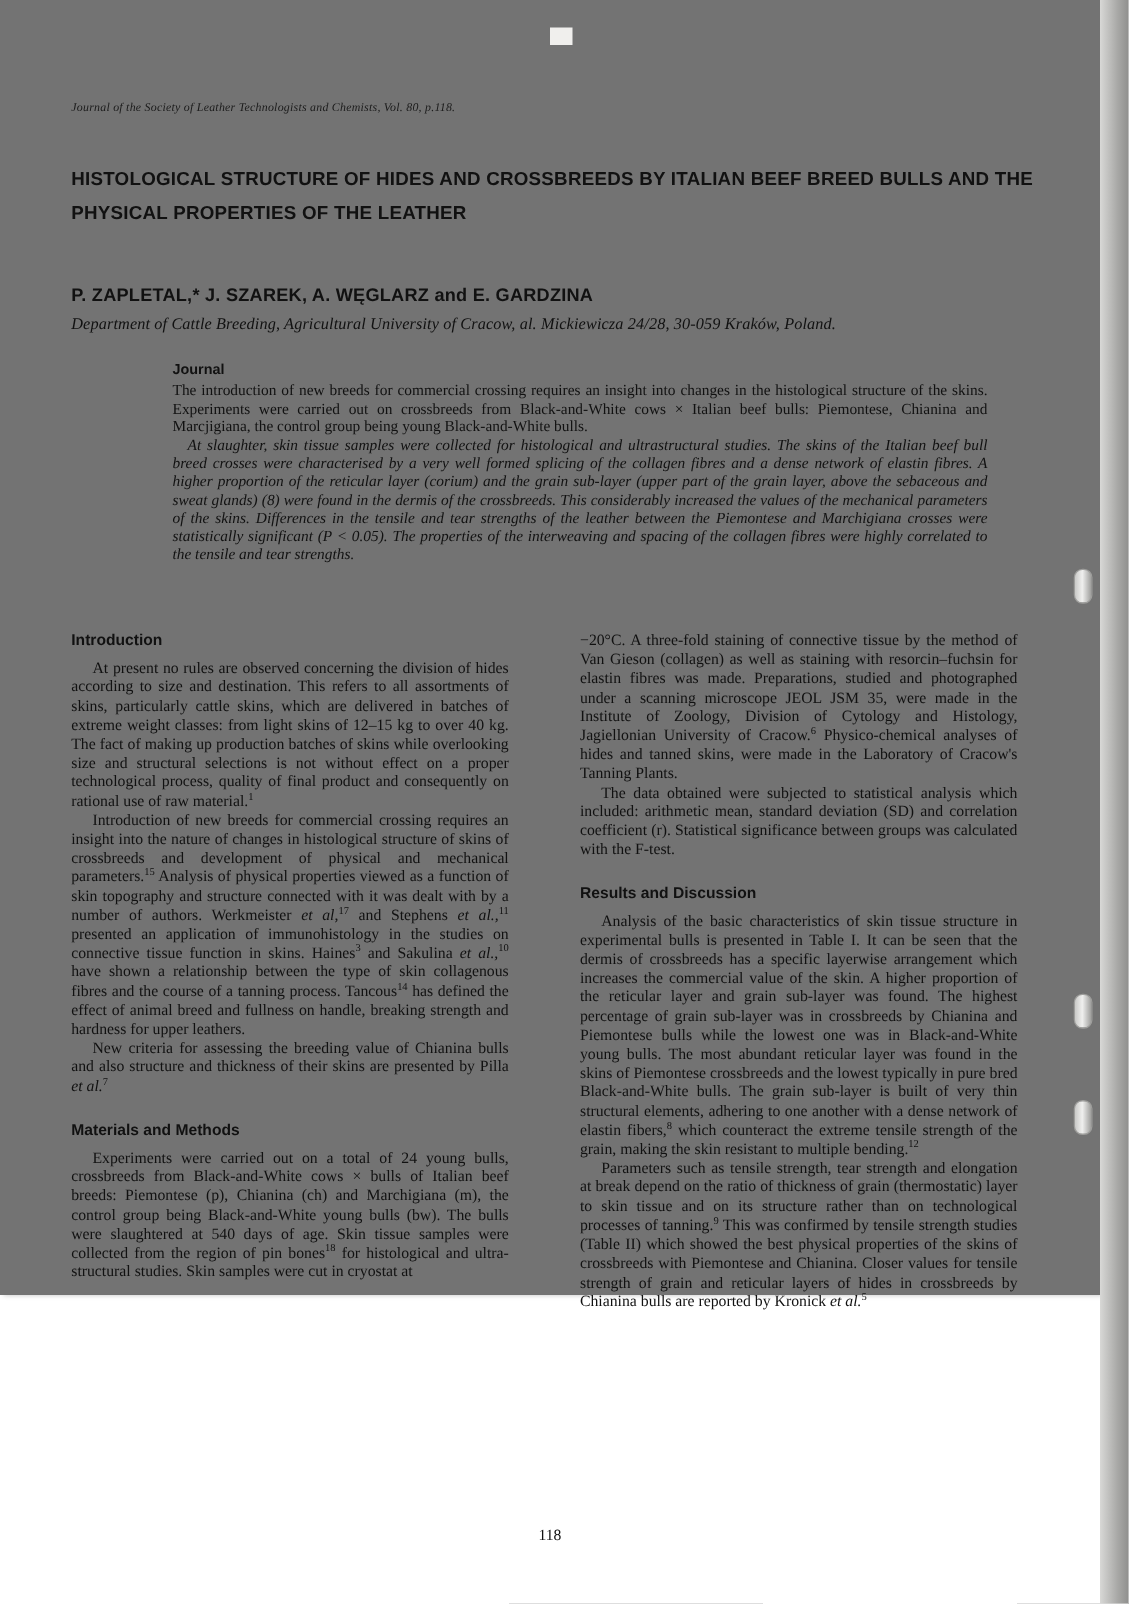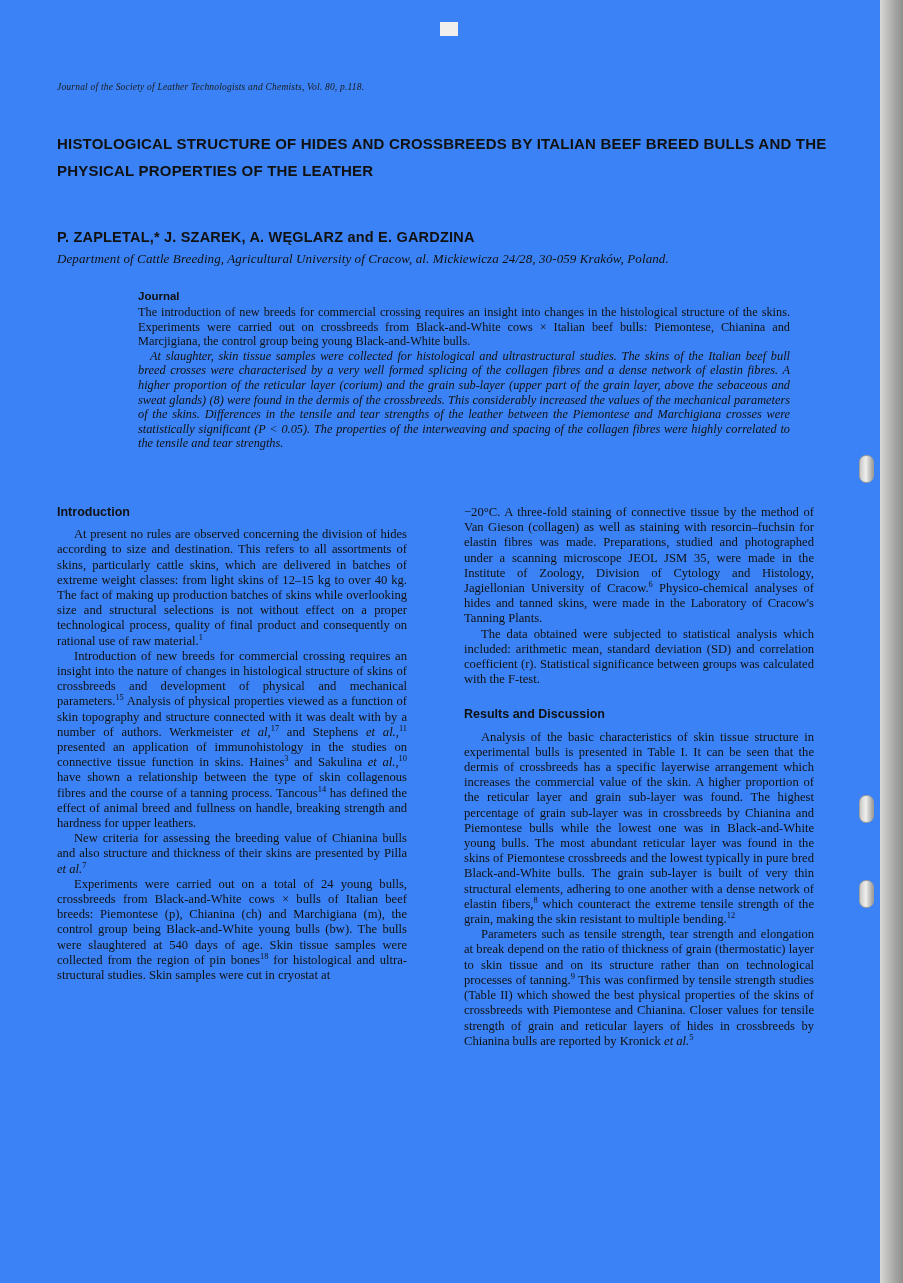--- a/index.html
+++ b/index.html
@@ -14,22 +14,22 @@
     background: #ffffff;
     margin: 0 auto;
     overflow: hidden;
     font-family: "Liberation Serif", serif;
     color: #111;
   }
   .sheet {
     position: absolute;
     left: 0; top: 0;
     width: 880px;
-    height: 1283px;
-    background: #3b82f6;
+    height: 1036px;
+    background: #737373;
     box-shadow: 2px 0 4px rgba(0,0,0,0.25);
   }
   .edge {
     position: absolute;
     right: 0; top: 0;
     width: 23px; height: 1283px;
     background: linear-gradient(to right, #d8d8d6, #a9a9a7 60%, #8f8f8d);
   }
 
   .journal-ref {
@@ -203,40 +203,42 @@
     <div class="col col-left">
 
       <h2 class="sec-head">Introduction</h2>
 
       <p><span>At present no rules are observed concerning the division of hides according to size and destination. This refers to all assortments of skins, particularly cattle skins, which are delivered in batches of extreme weight classes: from light skins of 12–15 kg to over 40 kg. The fact of making up production batches of skins while overlooking size and structural selections is not without effect on a proper technological process, quality of final product and consequently on rational use of raw material.</span><sup>1</sup></p>
 
       <p><span>Introduction of new breeds for commercial crossing requires an insight into the nature of changes in histological structure of skins of crossbreeds and development of physical and mechanical parameters.</span><sup>15</sup><span> Analysis of physical properties viewed as a function of skin topography and structure connected with it was dealt with by a number of authors. Werkmeister </span><i>et al,</i><sup>17</sup><span> and Stephens </span><i>et al.,</i><sup>11</sup><span> presented an application of immunohistology in the studies on connective tissue function in skins. Haines</span><sup>3</sup><span> and Sakulina </span><i>et al.,</i><sup>10</sup><span> have shown a relationship between the type of skin collagenous fibres and the course of a tanning process. Tancous</span><sup>14</sup><span> has defined the effect of animal breed and fullness on handle, breaking strength and hardness for upper leathers.</span></p>
 
       <p><span>New criteria for assessing the breeding value of Chianina bulls and also structure and thickness of their skins are presented by Pilla </span><i>et al.</i><sup>7</sup></p>
 
+      <h2 class="sec-head spaced">Materials and Methods</h2>
 
       <p><span>Experiments were carried out on a total of 24 young bulls, crossbreeds from Black-and-White cows × bulls of Italian beef breeds: Piemontese (p), Chianina (ch) and Marchigiana (m), the control group being Black-and-White young bulls (bw). The bulls were slaughtered at 540 days of age. Skin tissue samples were collected from the region of pin bones</span><sup>18</sup><span> for histological and ultra-structural studies. Skin samples were cut in cryostat at</span></p>
 
     </div>
 
     <div class="col col-right">
 
       <p class="noindent"><span>−20°C. A three-fold staining of connective tissue by the method of Van Gieson (collagen) as well as staining with resorcin–fuchsin for elastin fibres was made. Preparations, studied and photographed under a scanning microscope JEOL JSM 35, were made in the Institute of Zoology, Division of Cytology and Histology, Jagiellonian University of Cracow.</span><sup>6</sup><span> Physico-chemical analyses of hides and tanned skins, were made in the Laboratory of Cracow's Tanning Plants.</span></p>
 
       <p>The data obtained were subjected to statistical analysis which included: arithmetic mean, standard deviation (SD) and correlation coefficient (r). Statistical significance between groups was calculated with the F-test.</p>
 
       <h2 class="sec-head spaced">Results and Discussion</h2>
 
       <p><span>Analysis of the basic characteristics of skin tissue structure in experimental bulls is presented in Table I. It can be seen that the dermis of crossbreeds has a specific layerwise arrangement which increases the commercial value of the skin. A higher proportion of the reticular layer and grain sub-layer was found. The highest percentage of grain sub-layer was in crossbreeds by Chianina and Piemontese bulls while the lowest one was in Black-and-White young bulls. The most abundant reticular layer was found in the skins of Piemontese crossbreeds and the lowest typically in pure bred Black-and-White bulls. The grain sub-layer is built of very thin structural elements, adhering to one another with a dense network of elastin fibers,</span><sup>8</sup><span> which counteract the extreme tensile strength of the grain, making the skin resistant to multiple bending.</span><sup>12</sup></p>
 
       <p><span>Parameters such as tensile strength, tear strength and elongation at break depend on the ratio of thickness of grain (thermostatic) layer to skin tissue and on its structure rather than on technological processes of tanning.</span><sup>9</sup><span> This was confirmed by tensile strength studies (Table II) which showed the best physical properties of the skins of crossbreeds with Piemontese and Chianina. Closer values for tensile strength of grain and reticular layers of hides in crossbreeds by Chianina bulls are reported by Kronick </span><i>et al.</i><sup>5</sup></p>
 
     </div>
 
 
+    <div class="page-number">118</div>
 
   </div>
 
   <div class="edge"></div>
 
   <div class="punch punch-1"></div>
   <div class="punch punch-2"></div>
   <div class="punch punch-3"></div>
 </div>
 

